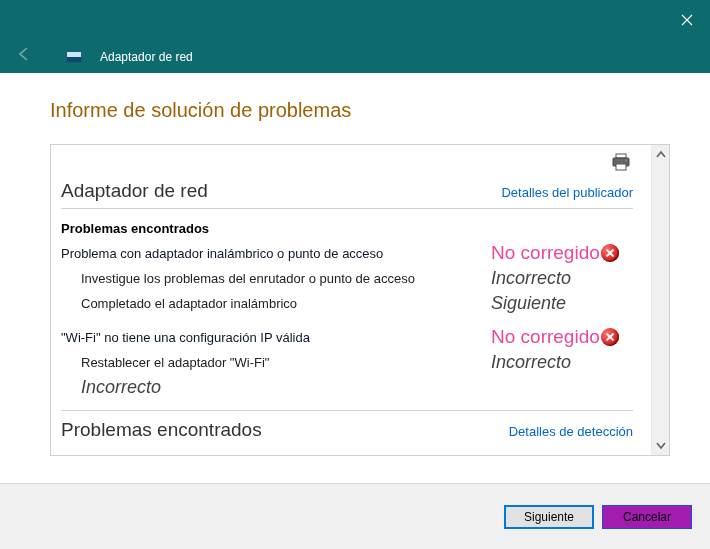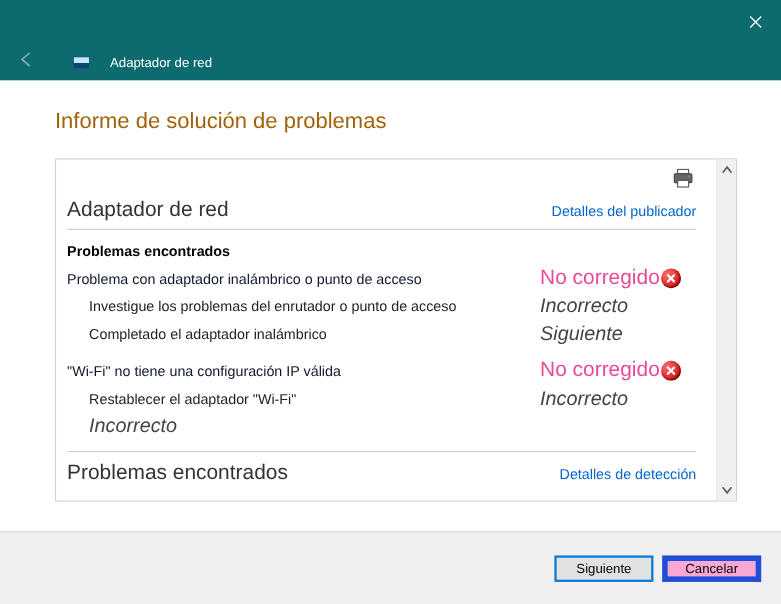--- a/index.html
+++ b/index.html
@@ -24,21 +24,21 @@
   .issue-top { display: flex; align-items: center; }
   .issue-title { color: #0f172a; font-size: 13px; flex: 0 0 430px; cursor: pointer; }
   .issue-status { flex: 0 0 110px; color: #ec4899; font-size: 19px; }
   .step { display: flex; align-items: center; padding-left: 20px; margin-top: 4px; }
   .step-text { flex: 0 0 410px; color: #222; font-size: 13px; white-space: nowrap; overflow: hidden; text-overflow: ellipsis; }
   .step-status { flex: 0 0 110px; color: #444; font-style: italic; font-size: 18px; }
   .sec-head2 { display: flex; justify-content: space-between; align-items: baseline; border-top: 1px solid #d0d0d0; padding: 8px 0 0 0; margin-top: 8px; }
   .scrollbar { width: 18px; background: #f0f0f0; border-left: 1px solid #e8e8e8; display: flex; flex-direction: column; justify-content: space-between; align-items: center; }
   .sb-btn { width: 100%; height: 20px; display: flex; align-items: center; justify-content: center; color: #606060; font-size: 11px; cursor: pointer; }
   .footer { position: absolute; bottom: 0; left: 0; right: 0; height: 66px; background: #f0f0f0; border-top: 1px solid #d9d9d9; display: flex; align-items: center; justify-content: flex-end; padding-right: 18px; gap: 8px; }
-  .btn { min-width: 90px; height: 24px; background: #f9a8d4; border: 5px solid #1d4ed8; font-size: 12px; cursor: pointer; padding: 0 12px; }
+  .btn { min-width: 90px; height: 24px; background: #a21caf; border: 1px solid #1d4ed8; font-size: 12px; cursor: pointer; padding: 0 12px; }
   .btn.primary { border: 2px solid #0078d7; background: #e1e1e1; }
   .err-icon { display:inline-block; width:18px; height:18px; border-radius:50%; background: radial-gradient(circle at 30% 30%, #ff6b6b, #c00000); position:relative; box-shadow: inset -1px -1px 2px #700; }
   .err-icon::before, .err-icon::after { content:""; position:absolute; left:4px; top:8px; width:10px; height:2px; background:#fff; border-radius:1px; }
   .err-icon::before { transform: rotate(45deg); }
   .err-icon::after { transform: rotate(-45deg); }
 </style>
 </head>
 <body>
 
 <div class="titlebar">

